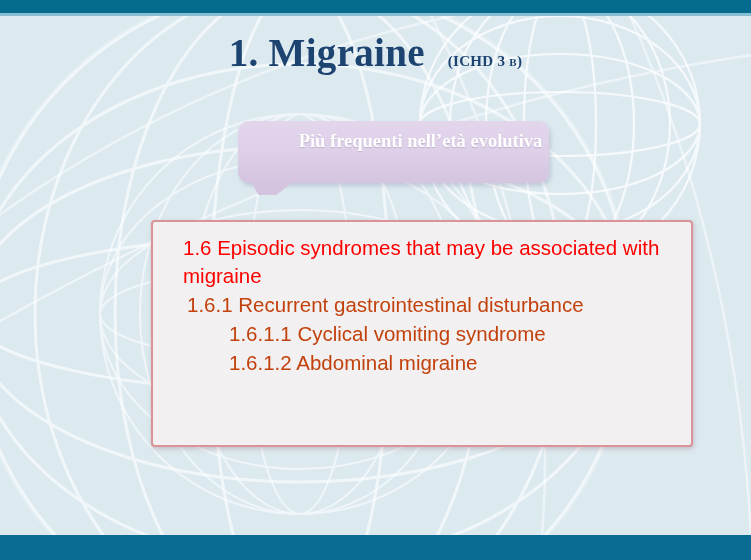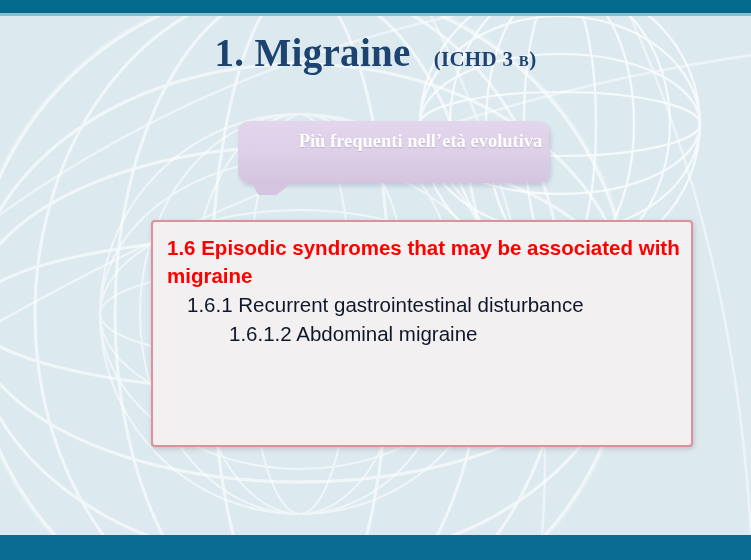--- a/index.html
+++ b/index.html
@@ -36,21 +36,21 @@
 
   
   .title{
     position:absolute;left:0;top:30px;width:751px;text-align:center;
     color:#1d4370;
     font-family:"Liberation Serif", serif;
     font-weight:bold;
     white-space:nowrap;
   }
   .title .t-main{font-size:39px;letter-spacing:.3px;}
-  .title .t-sub{font-size:21px;font-variant:small-caps;letter-spacing:.3px;margin-left:19px;}
+  .title .t-sub{font-size:15px;font-variant:small-caps;letter-spacing:.3px;margin-left:19px;}
 
   
   .callout{
     position:absolute;left:238px;top:121px;width:311px;height:62px;
     background:linear-gradient(180deg,#e2d5ec 0%,#ddcfe7 55%,#d4c4df 100%);
     border-radius:11px;
     box-shadow:2px 3px 4px rgba(120,120,150,.28);
   }
   .callout-text{
     position:absolute;left:0;top:9px;width:365px;text-align:center;
@@ -74,24 +74,24 @@
     border-radius:4px;
     box-shadow:1px 2px 5px rgba(150,110,115,.35);
     box-sizing:border-box;
   }
   .content-inner{
     position:absolute;left:14px;top:12px;right:8px;
     font-family:"Liberation Sans", sans-serif;
   }
   .line{
     font-size:20.5px;line-height:29px;white-space:nowrap;
-    color:#0f172a;
+    color:#c2410c;
   }
   .line.red{color:#ff0000;white-space:normal;line-height:28px;}
-  .ind-0{margin-left:0px;font-weight:bold;}
+  .ind-0{margin-left:16px;}
   .ind-1{margin-left:20px;}
   .ind-2{margin-left:62px;}
 </style>
 </head>
 <body>
 
 <div id="slide">
 
   <svg id="bg-globe" viewBox="0 0 751 521" preserveAspectRatio="none" aria-hidden="true">
     <defs>
@@ -151,19 +151,20 @@
 
   <div class="callout">
     <div class="callout-text">Più frequenti nell’età evolutiva</div>
   </div>
   <div class="callout-tail"></div>
 
   <div class="content-box">
     <div class="content-inner" id="content-lines">
         <div class="line ind-0 red">1.6 Episodic syndromes that may be associated with migraine</div>
         <div class="line ind-1">1.6.1 Recurrent gastrointestinal disturbance</div>
+        <div class="line ind-2">1.6.1.1 Cyclical vomiting syndrome</div>
         <div class="line ind-2">1.6.1.2 Abdominal migraine</div>
       </div>
   </div>
 
   <div class="bar-bottom"></div>
 
 </div>
 
 </body></html>

